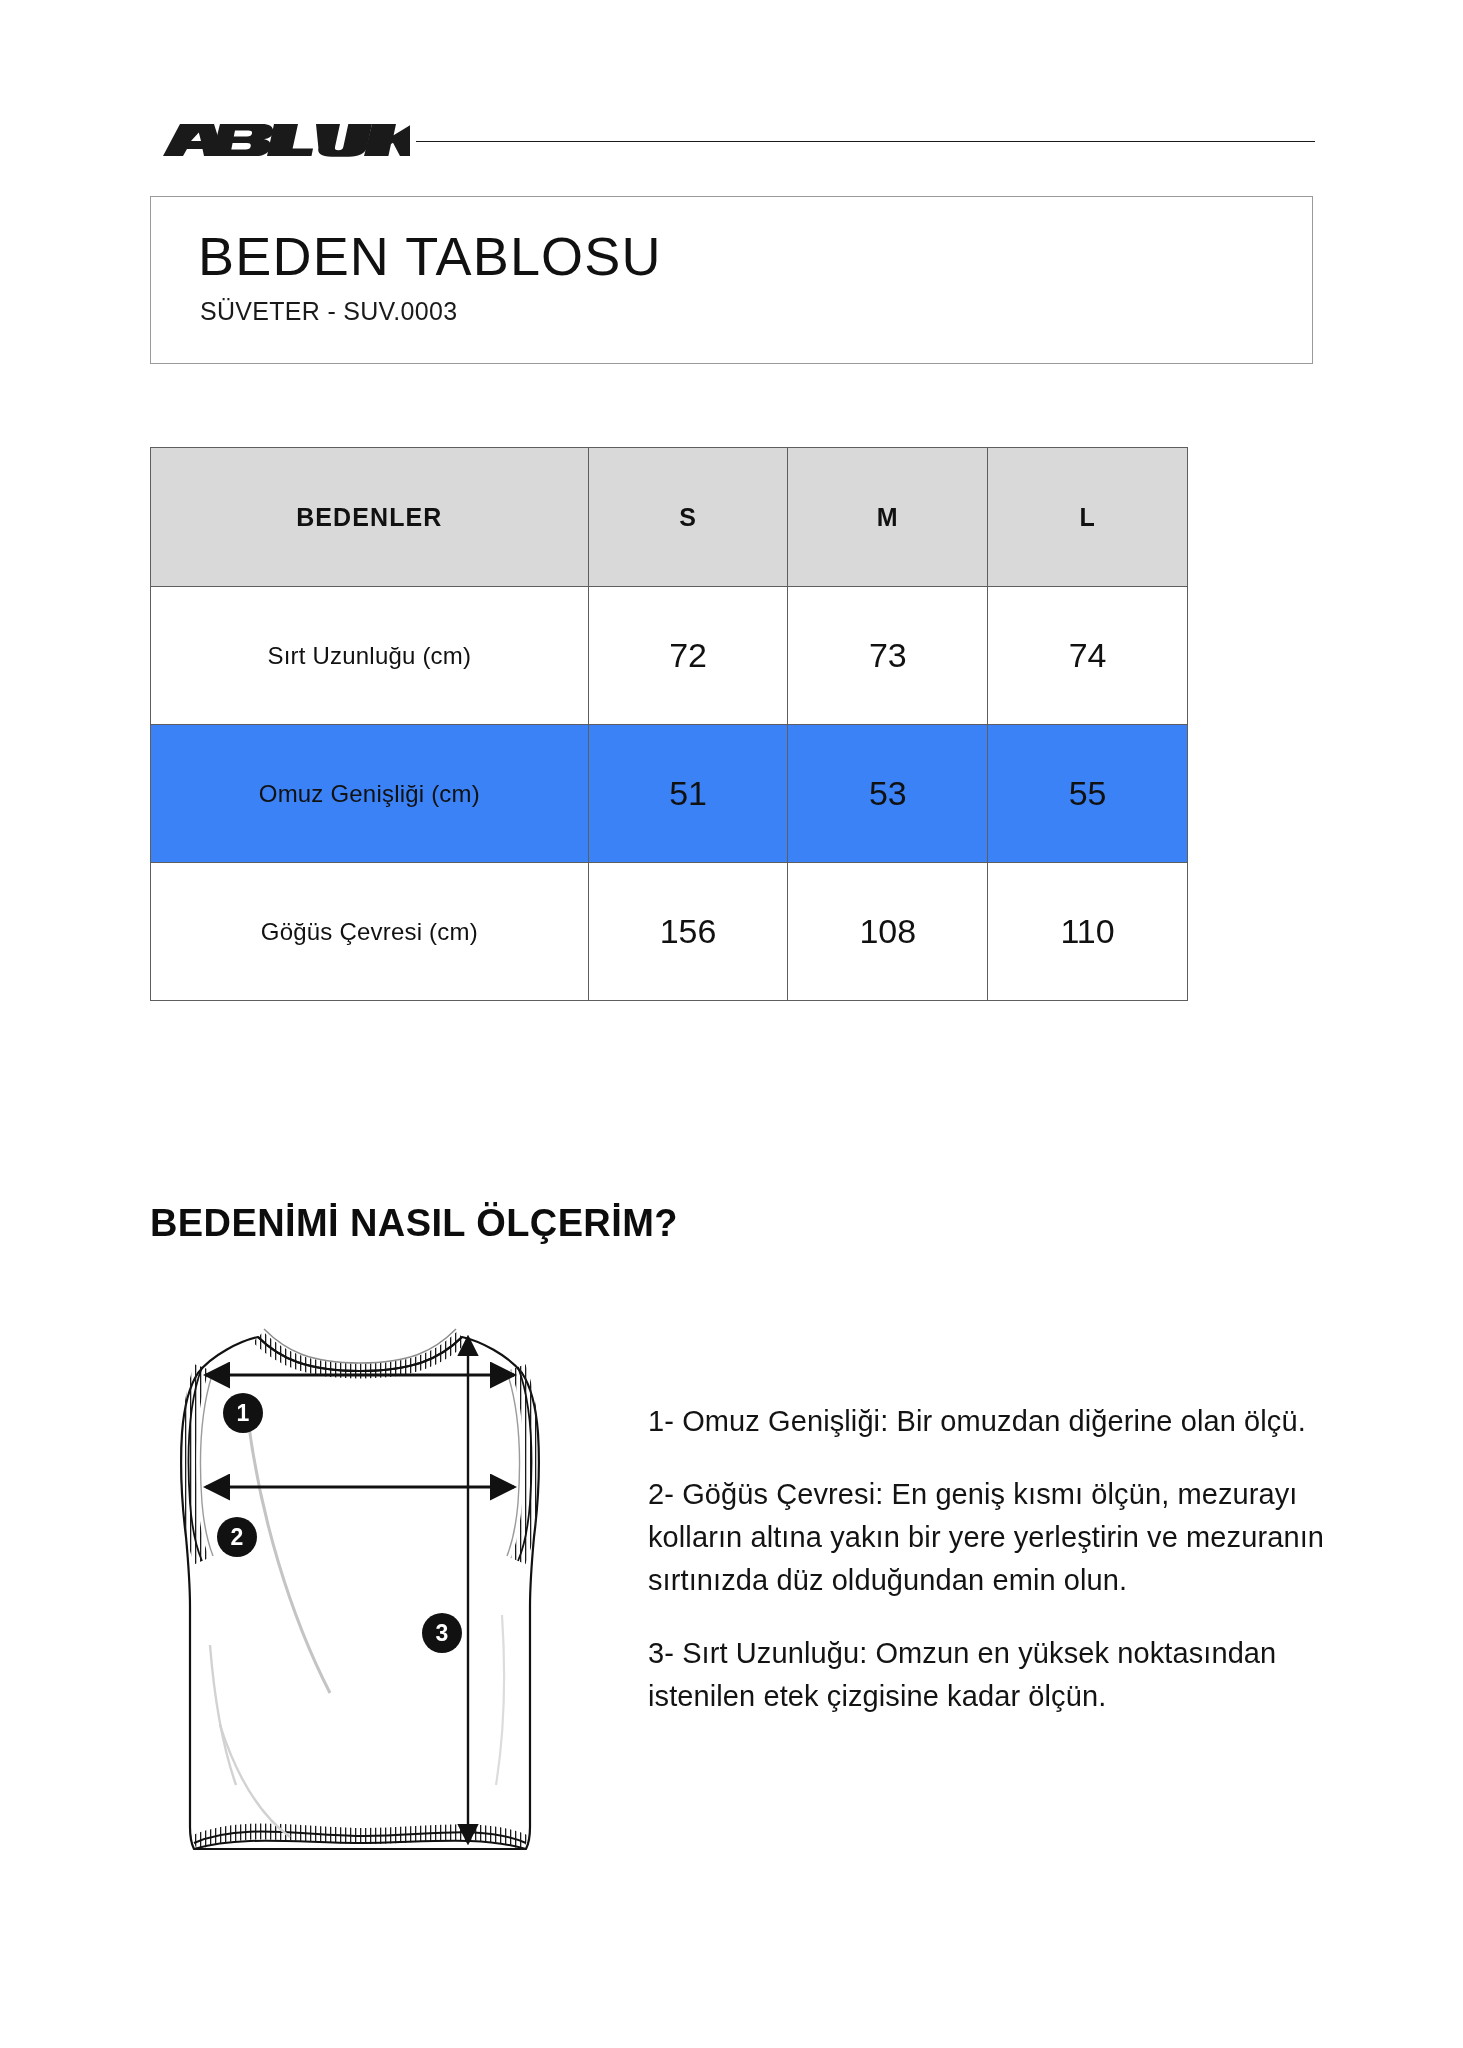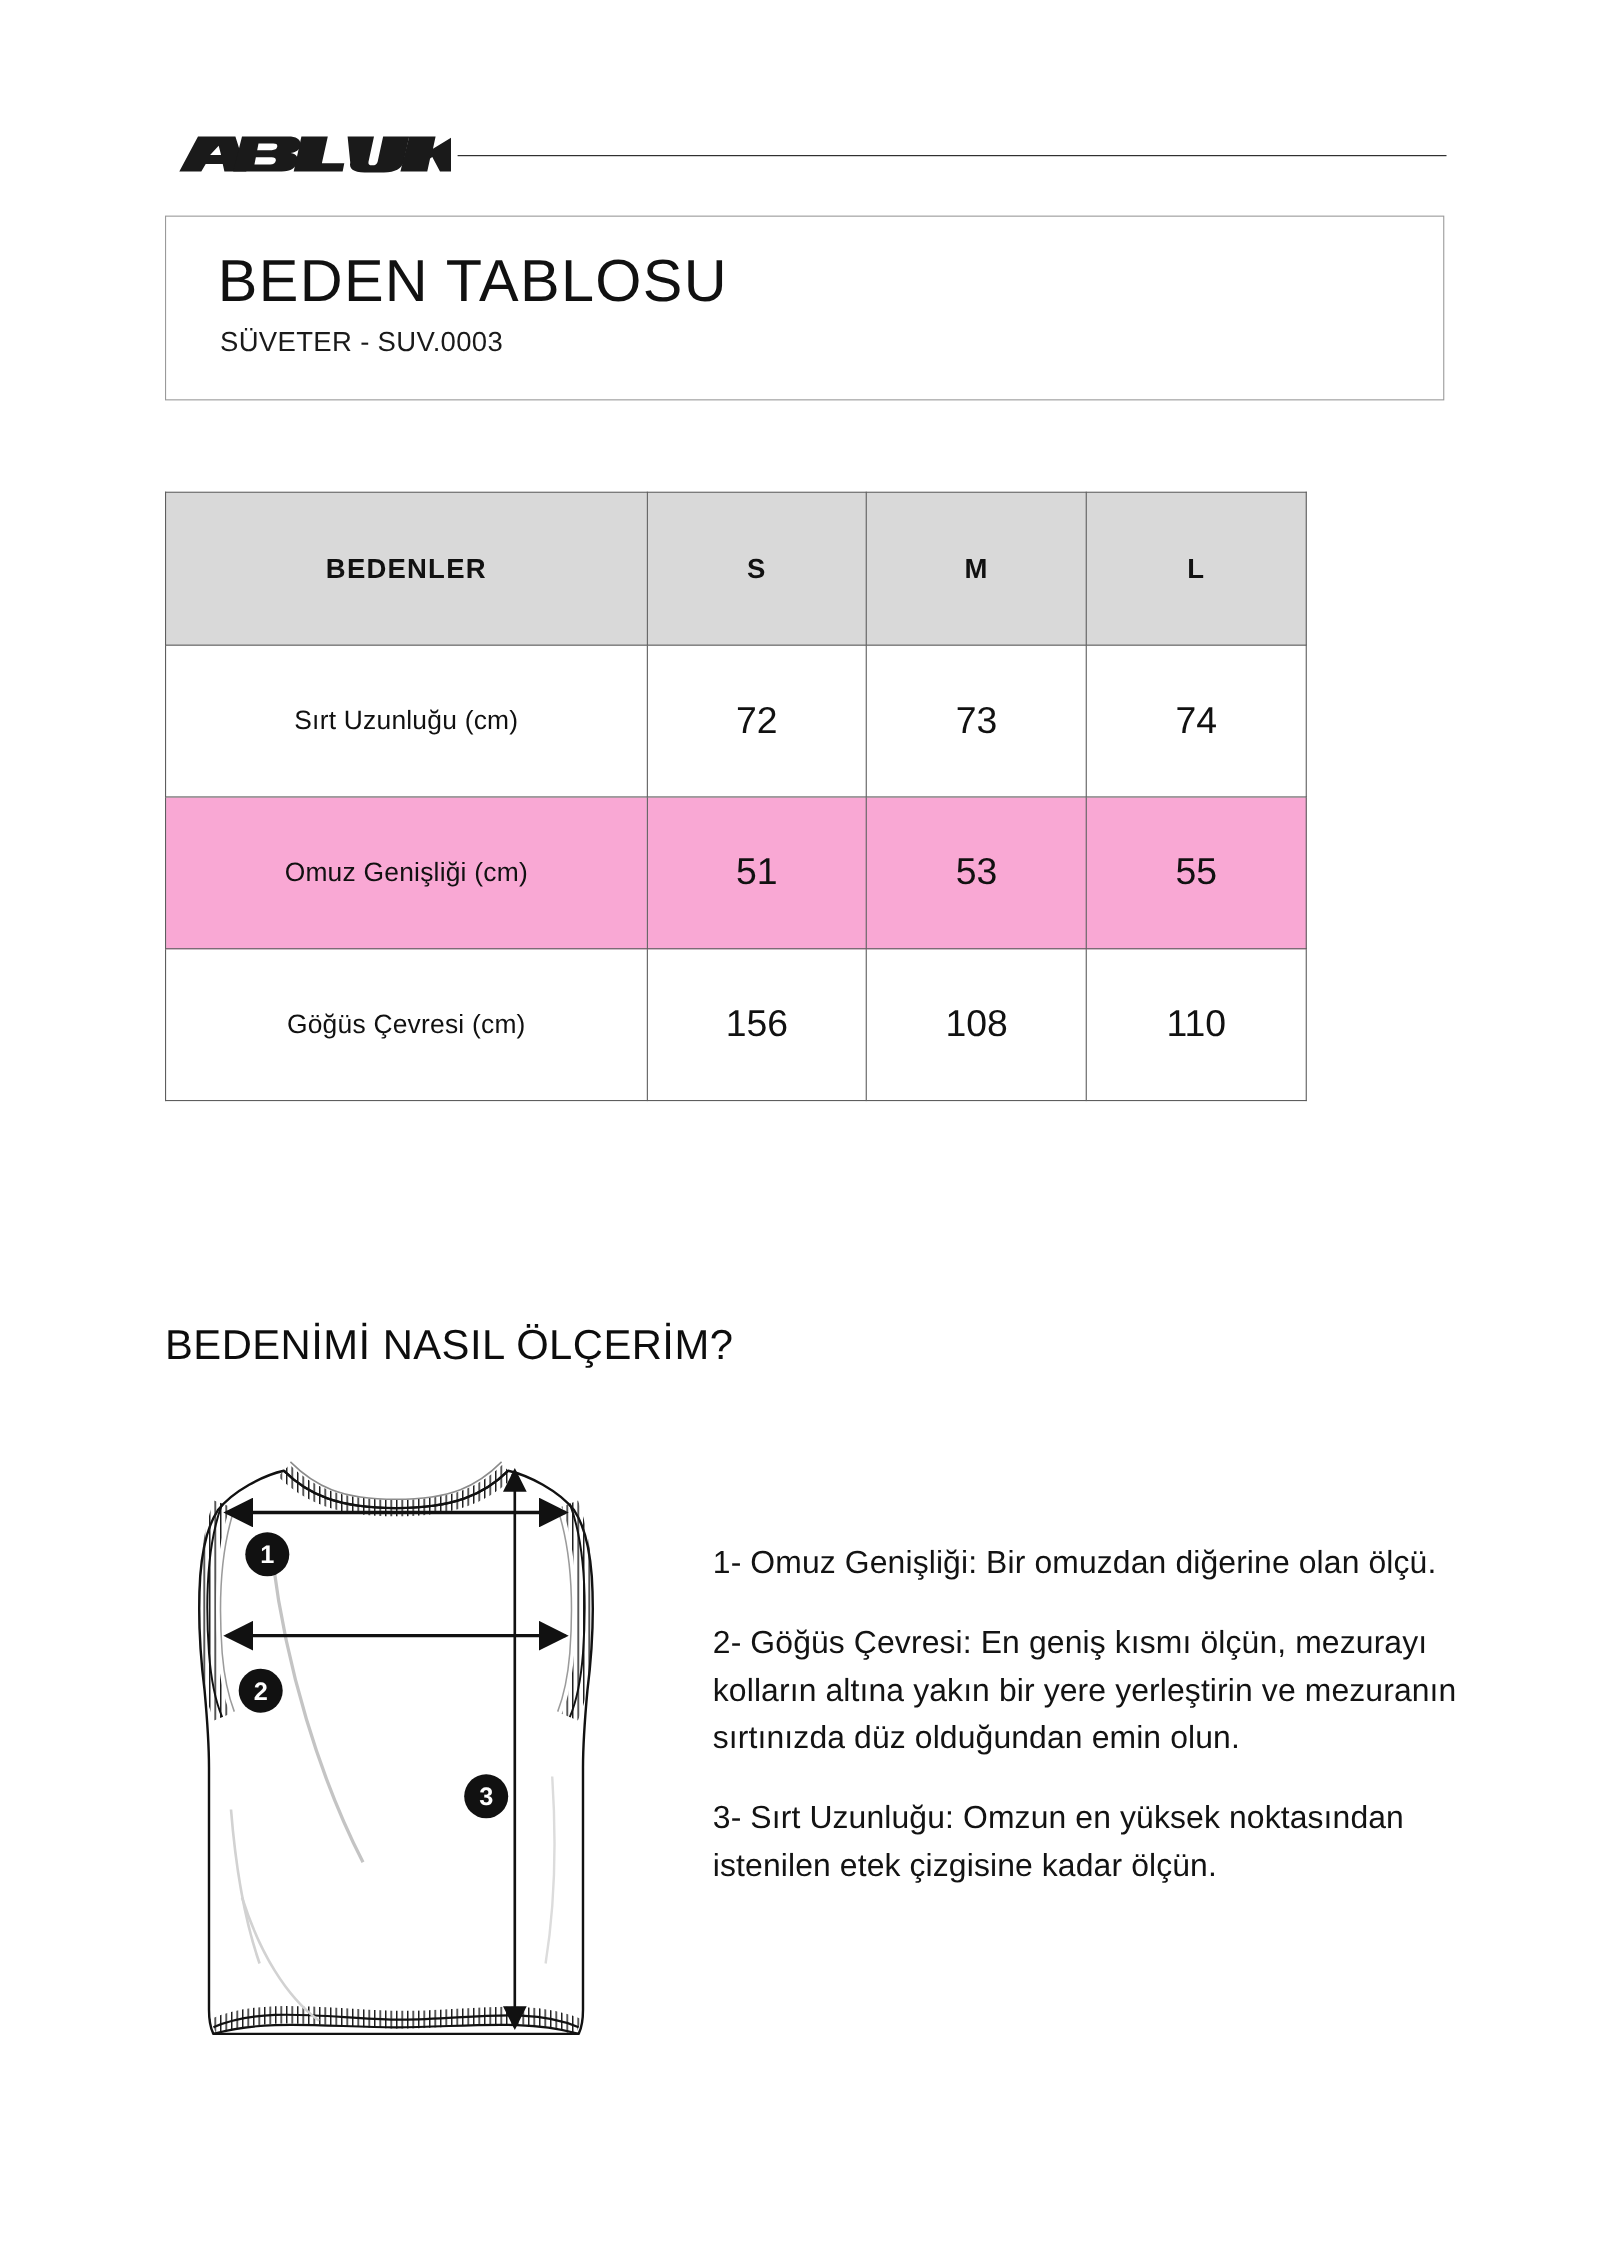--- a/index.html
+++ b/index.html
@@ -90,40 +90,40 @@
     padding: 0;
   }
   .size-table thead th {
     background: #d9d9d9;
     height: 138px;
     font-size: 25px;
     font-weight: 700;
     letter-spacing: 1.1px;
   }
   .size-table tbody tr { height: 138px; }
-  .size-table tbody tr.shaded td { background: #f9a8d4; margin-top: 35px; }
+  .size-table tbody tr.shaded td { background: #3b82f6; margin-top: 35px; }
   .size-table td.label-cell {
     font-size: 24px;
     font-weight: 400;
     letter-spacing: 0.2px;
   }
   .size-table td.value-cell {
     font-size: 34px;
     font-weight: 400;
   }
   .col-label { width: 42.2%; }
   .col-size  { width: 19.26%; }
 
   
   .measure-heading {
     position: absolute;
     left: 150px;
     top: 1202px;
     font-size: 38px;
-    font-weight: 400;
+    font-weight: 700;
     letter-spacing: 0.4px;
     color: #0d0d0d;
     white-space: nowrap;
   }
 
   .garment {
     position: absolute;
     left: 150px;
     top: 1315px;
     width: 420px;

